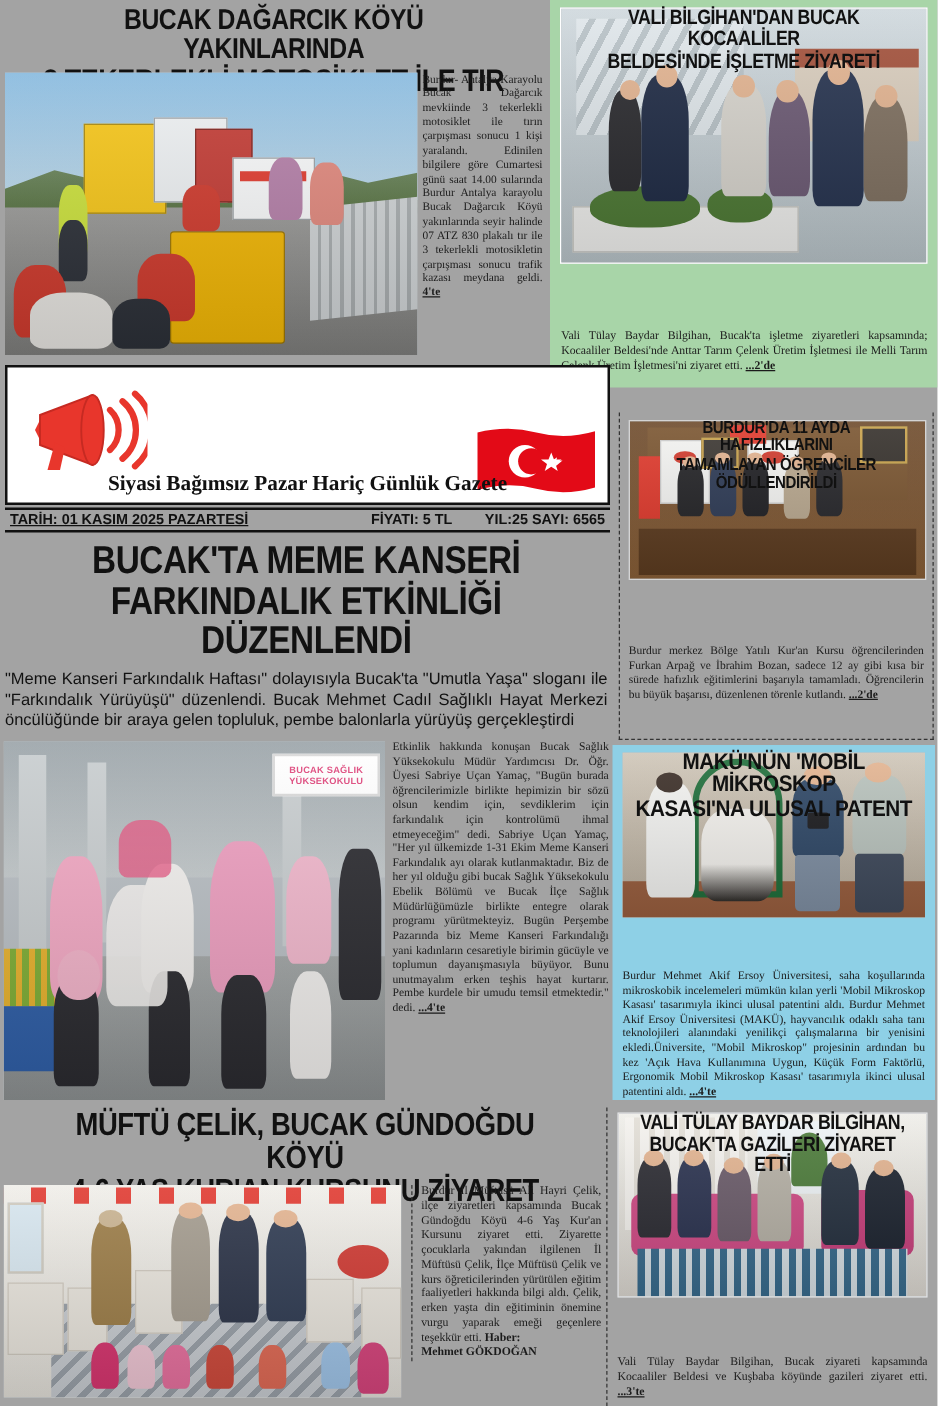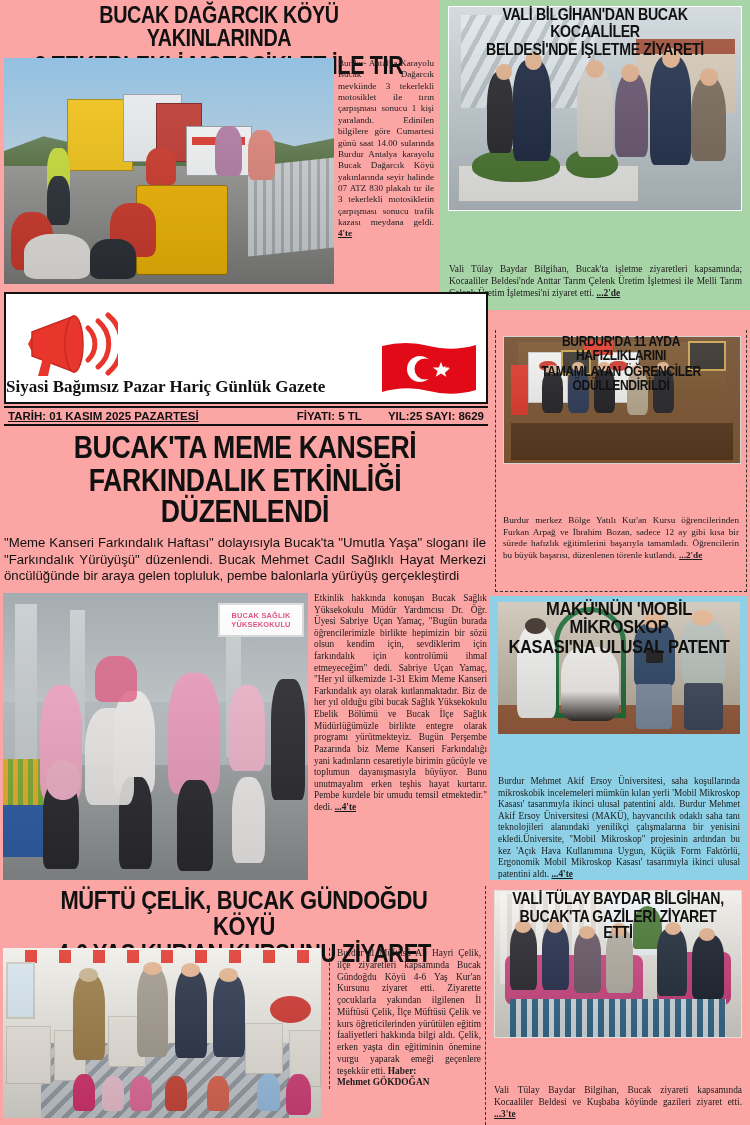--- a/index.html
+++ b/index.html
@@ -2,21 +2,21 @@
 <html lang="tr"><head>
 <meta charset="utf-8">
 <style>
   * { box-sizing: border-box; margin: 0; padding: 0; }
   html, body {
     width: 750px; height: 1125px;
     background: #ffffff;
     font-family: "Liberation Serif", serif;
     overflow: hidden;
   }
-  .page { position: relative; width: 750px; height: 1125px; background:#fca5a5; }
+  .page { position: relative; width: 750px; height: 1125px; background:#a3a3a3; }
 
   
   .hl {               
     font-family: "Liberation Sans Narrow", "Liberation Sans", sans-serif;
     font-weight: 900;
     text-transform: uppercase;
     letter-spacing: -0.4px;
     transform: scaleX(0.86);
     transform-origin: center;
     line-height: 1.0;
@@ -78,21 +78,21 @@
   .suitN   { position:absolute; background:#1e2a44; border-radius:36% 36% 12% 12%; }
   .suitG   { position:absolute; background:#d7d4cd; border-radius:36% 36% 12% 12%; }
   .scarf   { position:absolute; background:#6c5a74; border-radius:44% 44% 14% 14%; }
   .head-sk { position:absolute; background:#e3b491; border-radius:50%; }
 
   
   .mast { position:absolute; left:4px; top:292px; width:484px; height:112px; border:2px solid #111; background:#fff; }
   .mast .horn { position:absolute; left:16px; top:16px; width:96px; height:70px; }
   .mast .ses  { position:absolute; left:112px; top:4px; width:270px; height:84px; }
   .mast .flag { position:absolute; right:8px; top:46px; width:98px; height:58px; }
-  .mast .tag  { position:absolute; left:0; right:0; bottom:5px; 
+  .mast .tag  { position:absolute; left:0; right:0; bottom:5px; text-align:center;
                 font-family:"Liberation Serif", serif; font-weight:bold; font-size:17px; color:#111; }
   .wordmark { font-family:"Liberation Serif", serif; font-weight:bold; font-style:italic;
               font-size:72px; color:#e8362c; -webkit-text-stroke:2px #111;
               text-shadow:5px 6px 0 #111; letter-spacing:2px; line-height:84px; }
 
   .infobar { position:absolute; left:4px; top:406px; width:484px; height:20px;
              border-top:2px solid #111; border-bottom:2px solid #111;
              display:flex; align-items:center;
              font-family:"Liberation Sans Narrow","Liberation Sans",sans-serif;
              font-weight:bold; font-size:11.5px; color:#111; }
@@ -270,21 +270,21 @@
       <path d="M58 29 L64.5 24.6 L62.2 32.4 L68.6 27 L60.8 27.2 Z" fill="#fff" transform="translate(-2,0) scale(1.05) rotate(0 62 29)"></path>
       <polygon points="61,22 63.2,27.6 69.2,27.6 64.4,31.1 66.2,36.8 61,33.4 55.8,36.8 57.6,31.1 52.8,27.6 58.8,27.6" fill="#fff"></polygon>
     </svg>
 
     <div class="tag">Siyasi Bağımsız Pazar Hariç Günlük Gazete</div>
   </div>
 
   <div class="infobar">
     <span style="margin-left:4px;text-decoration:underline">TARİH: 01 KASIM 2025 PAZARTESİ</span>
     <span style="margin-left:auto">FİYATI: 5 TL</span>
-    <span style="margin-left:26px;margin-right:4px">YIL:25  SAYI: 8629</span>
+    <span style="margin-left:26px;margin-right:4px">YIL:25  SAYI: 6565</span>
   </div>
 
   <div class="a3">
     <div class="hl head">BUCAK'TA MEME KANSERİ</div>
     <div class="hl head" style="padding-top:0">FARKINDALIK ETKİNLİĞİ DÜZENLENDİ</div>
     <div class="lede">"Meme Kanseri Farkındalık Haftası" dolayısıyla Bucak'ta "Umutla Yaşa" sloganı ile "Farkındalık Yürüyüşü" düzenlendi. Bucak Mehmet Cadıl Sağlıklı Hayat Merkezi öncülüğünde bir araya gelen topluluk, pembe balonlarla yürüyüş gerçekleştirdi</div>
 
     <div class="photo pic">
       <div class="mk-ceil"></div>
         <div class="mk-flr"></div>

